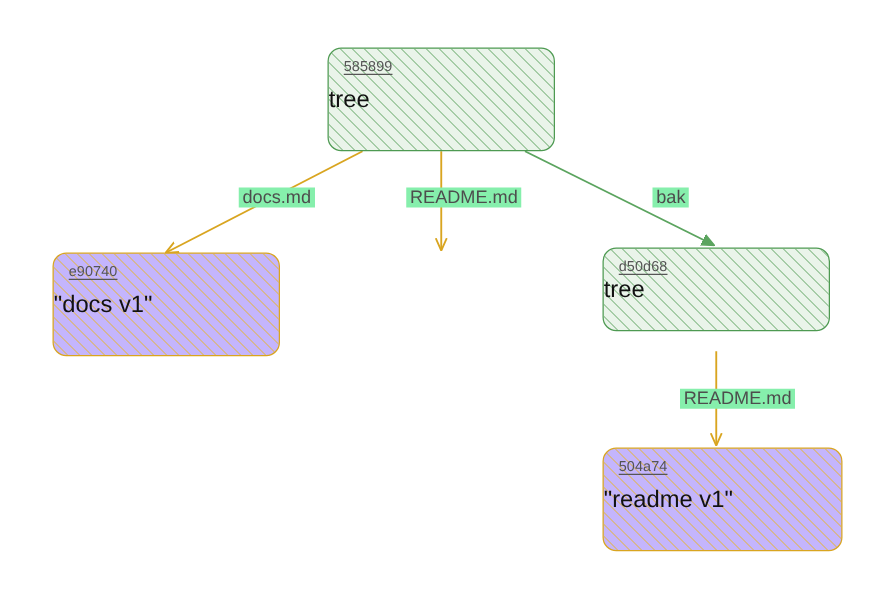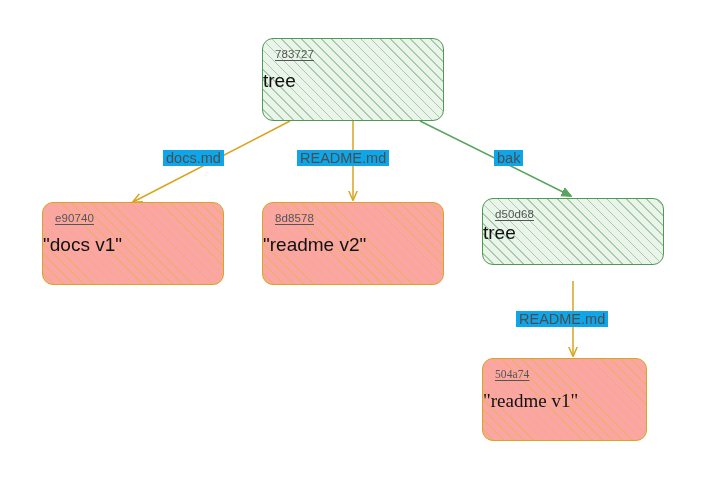--- a/index.html
+++ b/index.html
@@ -49,21 +49,21 @@
     background-image: repeating-linear-gradient(
       45deg,
       rgba(110,172,112,0.55) 0px,
       rgba(110,172,112,0.55) 1.1px,
       rgba(255,255,255,0) 1.1px,
       rgba(255,255,255,0) 7px
     );
   }
   .node.yellow {
     border-color: #d9a520;
-    background-color: #fca5a5;
+    background-color: #c4b5fd;
   }
   .node.yellow .hatch {
     background-image: repeating-linear-gradient(
       45deg,
       rgba(226,182,66,0.55) 0px,
       rgba(226,182,66,0.55) 1.1px,
       rgba(255,255,255,0) 1.1px,
       rgba(255,255,255,0) 7px
     );
   }
@@ -86,23 +86,24 @@
     transform: translateY(-46%);
     font-size: 19px;
     color: #111111;
     z-index: 2;
   }
   .edge-label {
     position: absolute;
     font-size: 14.5px;
     color: #4d4d4d;
     white-space: nowrap;
-    background: #0ea5e9;
+    background: #86efac;
     padding: 0 3px;
     z-index: 3;
+    margin-left: 28px;
   }
 </style>
 </head>
 <body>
 
 <div id="canvas">
 
   <svg class="edges" viewBox="0 0 701 481" xmlns="http://www.w3.org/2000/svg">
     <defs>
       <marker id="arrow-yellow" viewBox="0 0 10 10" refX="9" refY="5" markerWidth="7" markerHeight="7" orient="auto-start-reverse">
@@ -117,43 +118,38 @@
 
     <path d="M 353 121 L 353 200" fill="none" stroke="#d9a520" stroke-width="1.5" marker-end="url(#arrow-yellow)"></path>
 
     <path d="M 420 121 L 571 196" fill="none" stroke="#5ba45f" stroke-width="1.5" marker-end="url(#arrow-green)"></path>
 
     <path d="M 573 281 L 573 356" fill="none" stroke="#d9a520" stroke-width="1.5" marker-end="url(#arrow-yellow)"></path>
   </svg>
 
   <div class="node green" style="left:262px; top:38px; width:182px; height:83px;">
     <div class="hatch"></div>
-    <div class="node-hash">783727</div>
+    <div class="node-hash">585899</div>
     <div class="node-label">tree</div>
   </div>
 
   <div class="node yellow" style="left:42px; top:202px; width:182px; height:83px;">
     <div class="hatch"></div>
     <div class="node-hash">e90740</div>
     <div class="node-label">"docs v1"</div>
   </div>
 
-  <div class="node yellow" style="left:262px; top:202px; width:182px; height:83px;">
-    <div class="hatch"></div>
-    <div class="node-hash">8d8578</div>
-    <div class="node-label">"readme v2"</div>
-  </div>
 
   <div class="node green" style="left:482px; top:198px; width:182px; height:67px;">
     <div class="hatch"></div>
     <div class="node-hash">d50d68</div>
     <div class="node-label">tree</div>
   </div>
 
-  <div class="node yellow" style="left:482px; top:358px; width:165px; height:83px;font-family:Liberation Serif, serif;">
+  <div class="node yellow" style="left:482px; top:358px; width:192px; height:83px;">
     <div class="hatch"></div>
     <div class="node-hash">504a74</div>
     <div class="node-label">"readme v1"</div>
   </div>
 
   <div class="edge-label" style="left:163px; top:150px;">docs.md</div>
 
   <div class="edge-label" style="left:297px; top:150px;">README.md</div>
 
   <div class="edge-label" style="left:494px; top:150px;">bak</div>

